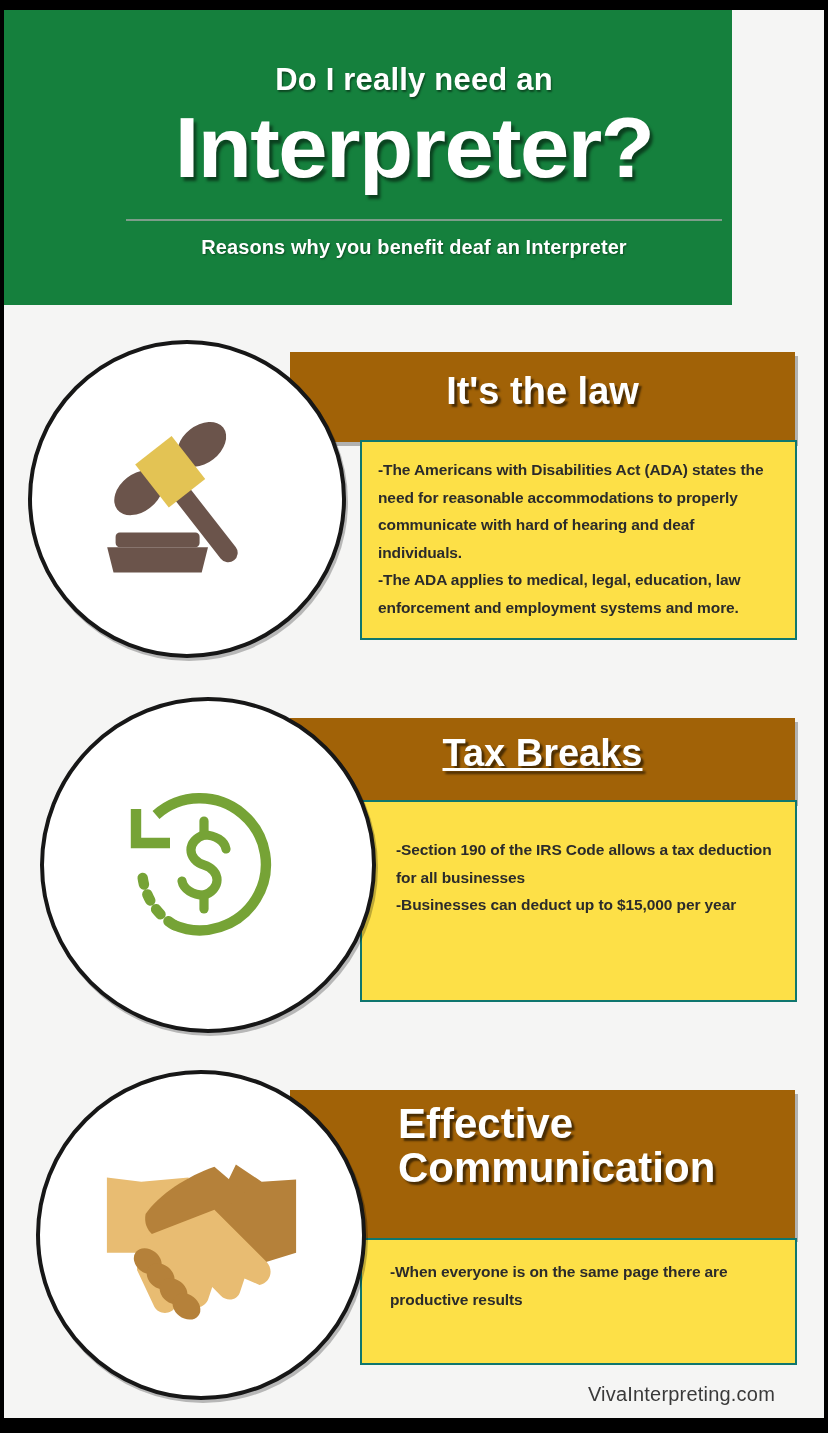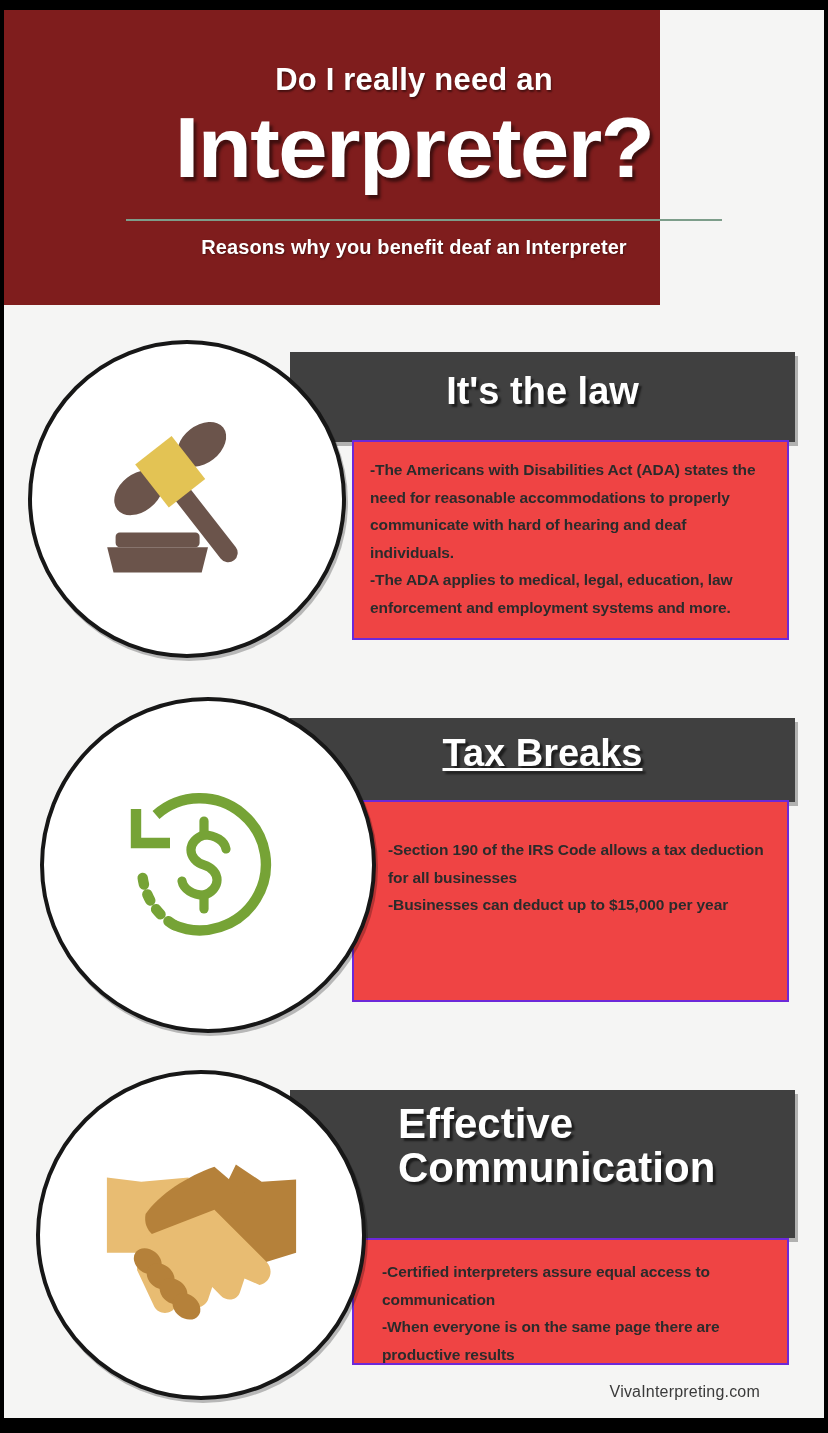--- a/index.html
+++ b/index.html
@@ -16,22 +16,22 @@
 
   
   .band-top{position:absolute;left:0;top:0;width:828px;height:10px;background:#000;z-index:40;}
   .band-bottom{position:absolute;left:0;bottom:0;width:828px;height:15px;background:#000;z-index:40;}
   .band-left{position:absolute;left:0;top:0;width:4px;height:1433px;background:#000;z-index:39;}
   .band-right{position:absolute;right:0;top:0;width:4px;height:1433px;background:#000;z-index:39;}
 
   
   .header{
     position:absolute;left:4px;top:10px;
-    width:656px;height:295px;
-    background:#7f1d1d;
+    width:728px;height:295px;
+    background:#15803d;
     z-index:5;
   }
   .kicker{
     position:absolute;left:0;top:52px;width:820px;
     text-align:center;color:#fff;
     font-size:31px;font-weight:700;letter-spacing:.2px;
     text-shadow:1px 2px 2px rgba(0,0,0,.45);
   }
   .bigtitle{
     position:absolute;left:0;top:94px;width:820px;
@@ -49,36 +49,37 @@
     position:absolute;left:0;top:226px;width:820px;
     text-align:center;color:#fff;
     font-size:20px;font-weight:700;letter-spacing:.1px;
     text-shadow:1px 1px 2px rgba(0,0,0,.4);
   }
 
   
   .section{position:absolute;left:0;width:828px;}
   .card{
     position:absolute;
-    background:#404040;
+    background:#a16207;
     box-shadow:3px 4px 0 rgba(0,0,0,.28);
     z-index:6;
   }
   .card-title{
     color:#fff;font-weight:700;
     text-shadow:3px 3px 2px rgba(0,0,0,.55);
     line-height:1.05;
     position:absolute;
   }
   .card-body{
     position:absolute;
-    background:#ef4444;
-    border:2px solid #6d28d9;
+    background:#fde047;
+    border:2px solid #0f766e;
     box-sizing:border-box;
     z-index:7;
+    margin-left:8px;
   }
   .card-body p{
     margin:0;
     color:#2b2b2b;
     font-size:15.5px;
     font-weight:600;
     line-height:1.78;
     letter-spacing:-.1px;
   }
 
@@ -87,22 +88,22 @@
     position:absolute;
     background:#fff;
     border:4px solid #171717;
     border-radius:50%;
     box-shadow:2px 3px 0 rgba(0,0,0,.25);
     z-index:10;
     display:flex;align-items:center;justify-content:center;
   }
 
   .footer-note{
-    position:absolute;right:68px;top:1383px;
-    color:#3a3a3a;font-size:16px;font-weight:400;
+    position:absolute;right:53px;top:1383px;
+    color:#3a3a3a;font-size:20px;font-weight:400;
     letter-spacing:.2px;z-index:12;
   }
 </style>
 </head>
 <body>
 
 <div class="page">
 
   <div class="band-top"></div>
   <div class="band-bottom"></div>
@@ -175,21 +176,20 @@
     </div>
   </div>
 
   <div class="section">
 
     <div class="card" style="left:290px;top:1090px;width:505px;height:148px;">
       <div class="card-title" style="left:108px;top:12px;width:400px;text-align:left;font-size:42px;">Effective Communication</div>
     </div>
 
     <div class="card-body" style="left:352px;top:1238px;width:437px;height:127px;padding:18px 16px 0 28px;">
-      <p>-Certified interpreters assure equal access to communication</p>
       <p>-When everyone is on the same page there are productive results</p>
     </div>
 
     <div class="circle" style="left:36px;top:1070px;width:322px;height:322px;">
       <svg width="215" height="215" viewBox="0 0 100 100">
 
         <path d="M6 23 L6 58 L44 58 L44 23 L22 25 Z" fill="#e8bc72"></path>
 
         <path d="M94 24 L94 58 L62 68 L52 46 L66 17 L78 25 Z" fill="#b5813a"></path>
 

